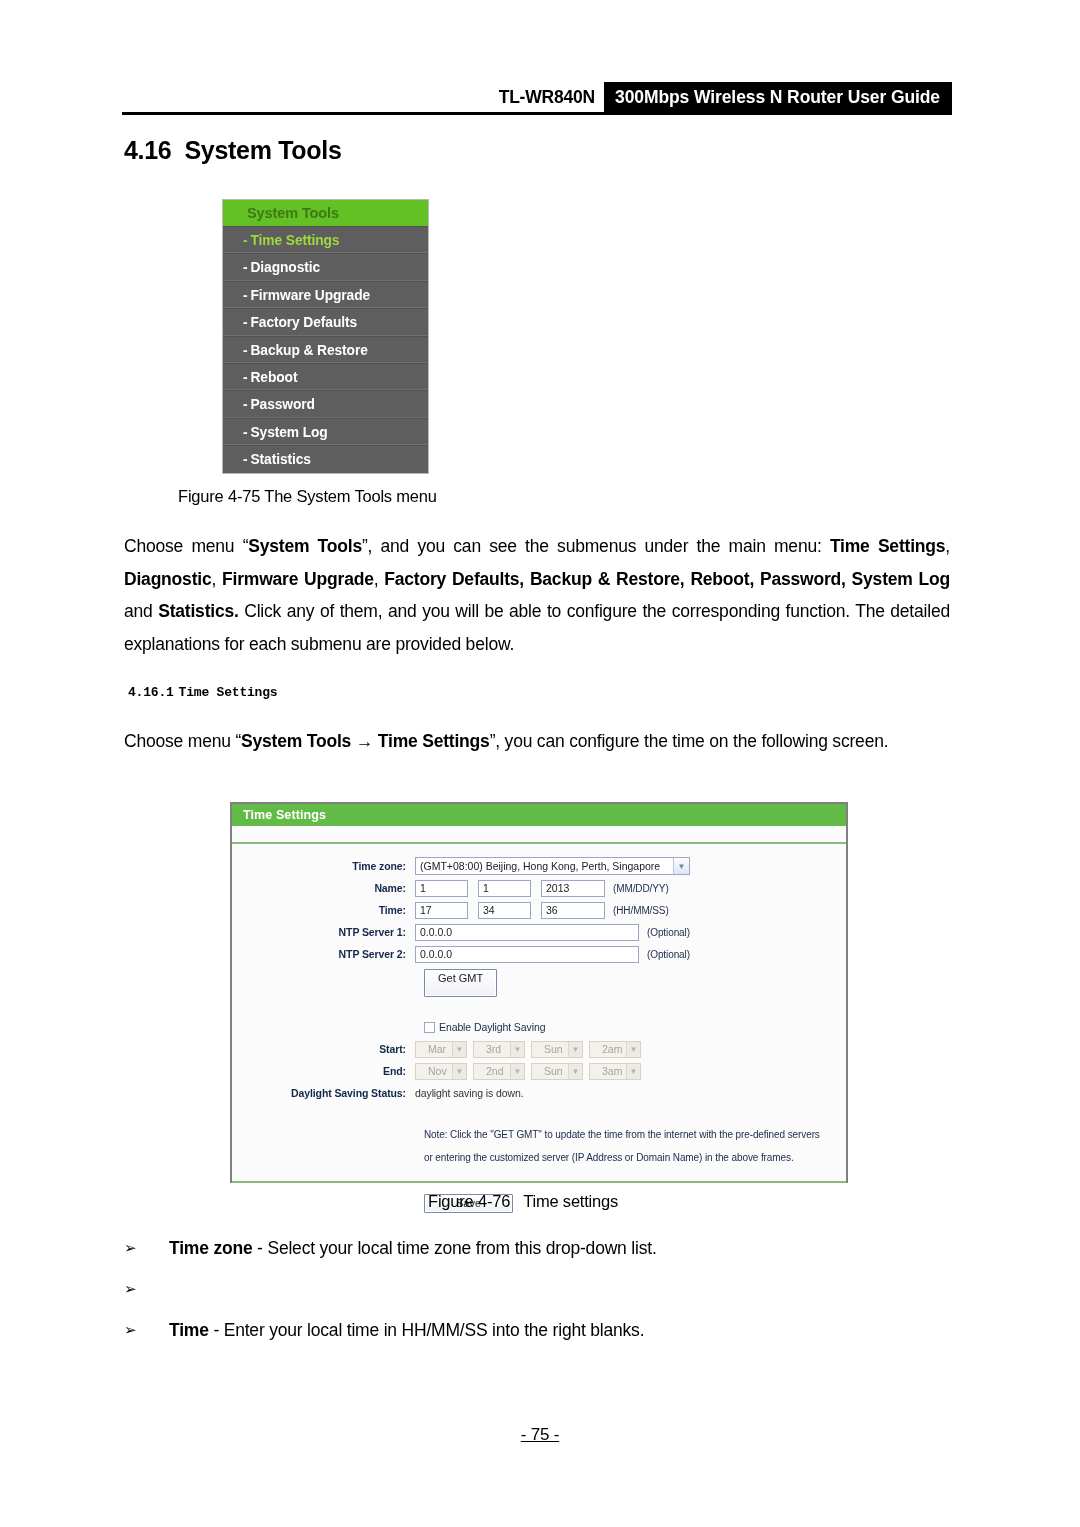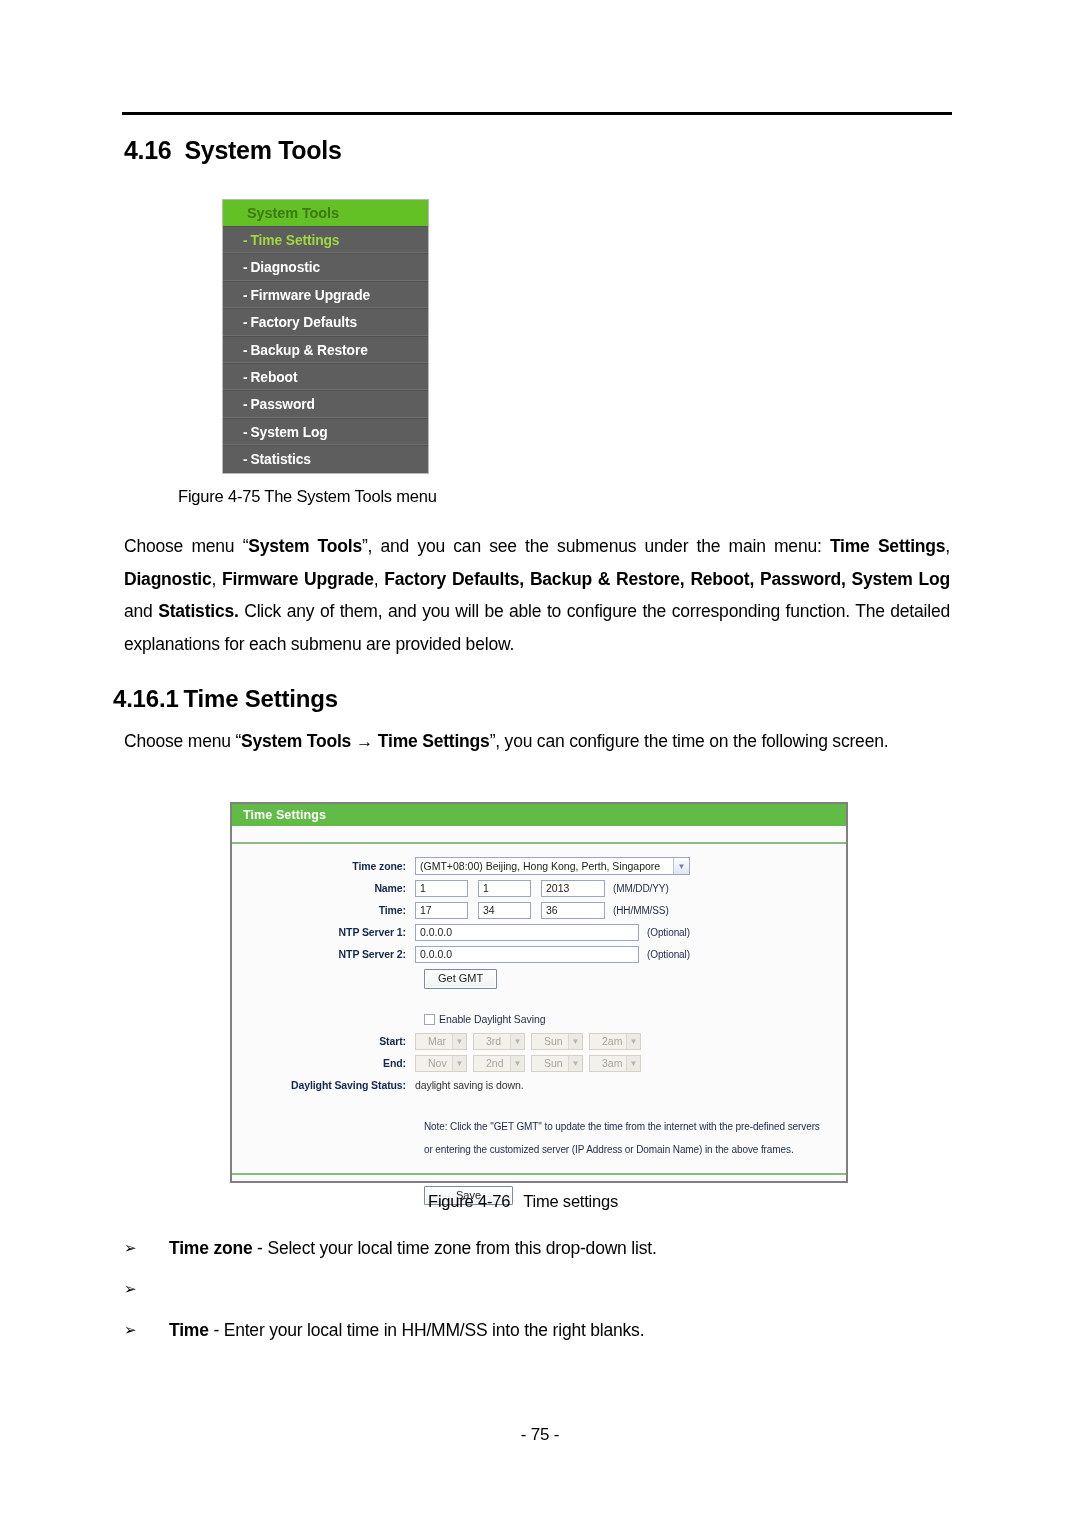--- a/index.html
+++ b/index.html
@@ -69,25 +69,26 @@
     left: 124px;
     top: 136px;
     font-size: 25px;
     font-weight: bold;
     letter-spacing: -0.3px;
   }
   .h1 .num { margin-right: 13px; }
 
   .h2 {
     position: absolute;
-    left: 113px;
+    left: 128px;
     top: 685px;
-    font-size: 24px;
+    font-size: 13px;
     font-weight: bold;
     letter-spacing: -0.2px;
+    font-family: Liberation Mono, monospace;
   }
   .h2 .num { margin-right: 5px; }
 
   
   .menu {
     position: absolute;
     left: 222px;
     top: 199px;
     width: 207px;
     background: #5e5e5e;
@@ -275,21 +276,21 @@
     height: 15px;
     width: 14px;
   }
 
   
   .btn {
     border: 1px solid #7a8aa8;
     background: linear-gradient(#ffffff, #eef1f6);
     font-size: 11px;
     color: #1a1a1a;
-    padding: 2px 13px 4px 13px;
+    padding: 2px 13px 12px 13px;
     font-family: "Liberation Sans", sans-serif;
     box-shadow: inset 0 0 0 1px #ffffff;
     border-radius: 1px;
     cursor: pointer;
   }
   .btn-row { padding-left: 192px; margin-top: 6px; }
   .btn-save { padding: 2px 31px 3px 31px; }
 
   
   .cb-row { padding-left: 192px; margin-top: 24px; margin-bottom: 7px; display: flex; align-items: center; }
@@ -352,27 +353,34 @@
 
   
   .footer {
     position: absolute;
     left: 0;
     top: 1425px;
     width: 1080px;
     text-align: center;
     font-size: 17px;
     letter-spacing: -0.2px;
+    text-decoration: underline;
   }
 </style>
 </head>
 <body>
 
 <div class="page">
 
+  <div class="doc-header">
+    <div class="doc-header-inner">
+      <div class="hdr-model">TL-WR840N</div>
+      <div class="hdr-band">300Mbps Wireless N Router User Guide</div>
+    </div>
+  </div>
   <div class="hdr-rule"></div>
 
   <div class="h1">
     <span class="num">4.16</span><span>System Tools</span>
   </div>
 
   <div class="menu">
     <div class="menu-head">System Tools</div>
     <div class="menu-item active"><span class="dash">-</span><span>Time Settings</span></div>
     <div class="menu-item"><span class="dash">-</span><span>Diagnostic</span></div>

